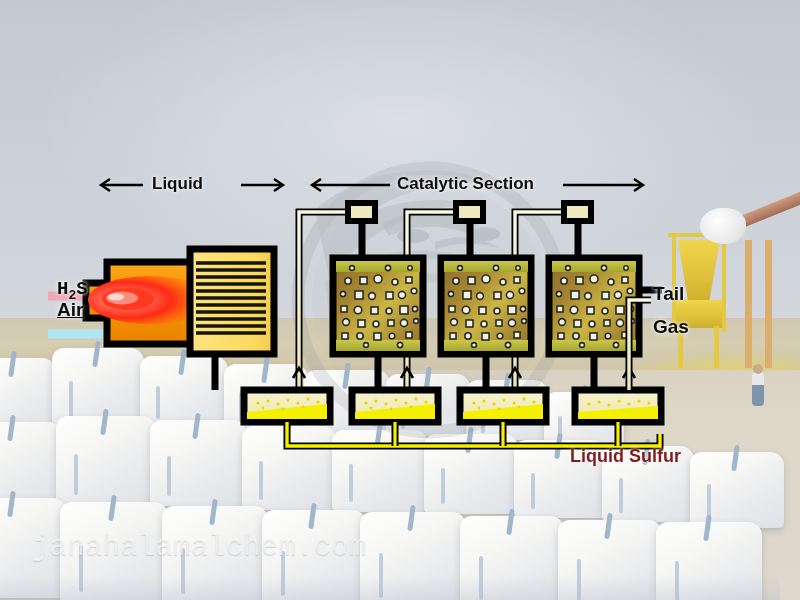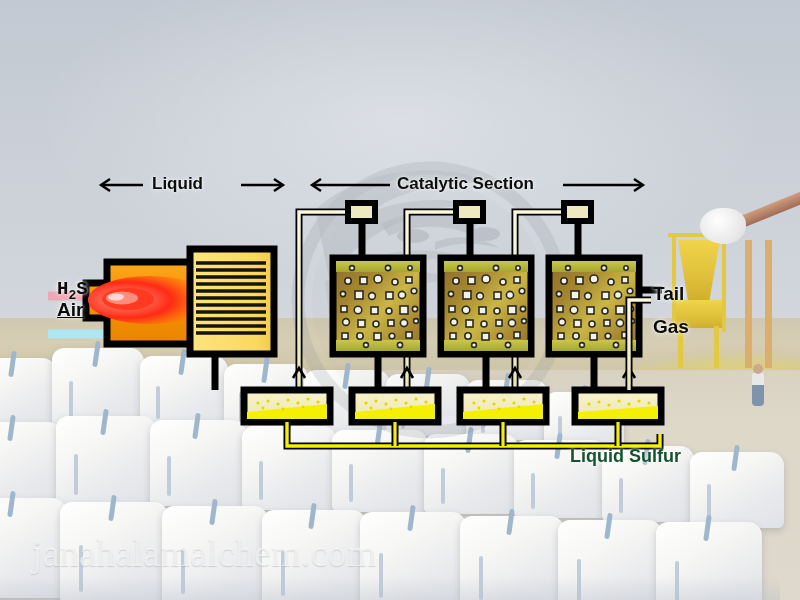--- a/index.html
+++ b/index.html
@@ -98,22 +98,22 @@
   }
   .blurry { filter: blur(.6px); }
 
   
   .eagle-wm {
     position:absolute; left:285px; top:150px; width:290px; height:300px;
     opacity:.32; pointer-events:none;
   }
   .wm-text {
     position:absolute; left:32px; top:531px;
-    font-size: 38px;
-    font-family: Liberation Serif, serif;
+    font-size: 29px;
+    font-family: Liberation Mono, monospace;
     color: rgba(248,248,248,.72);
     letter-spacing: .2px;
     text-shadow: 0 1px 1px rgba(140,145,155,.35);
     white-space: nowrap;
   }
 
   
   .diagram { position:absolute; left:0; top:0; width:800px; height:600px; }
 
   .sec-label {
@@ -125,21 +125,21 @@
   .io-label {
     position:absolute;
     font-size:19px; font-weight:bold; color:#0b0b0b;
     white-space:nowrap;
     text-shadow: 0 0 3px rgba(255,255,255,.9), 0 0 6px rgba(255,255,255,.7);
   }
   .io-label sub { font-size:13px; }
 
   .bottom-label {
     position:absolute;
-    font-size:18px; font-weight:bold; color:#14532d;
+    font-size:18px; font-weight:bold; color:#7f1d1d;
     white-space:nowrap;
     text-shadow: 0 0 3px rgba(255,255,255,.9), 0 0 6px rgba(255,255,255,.7);
   }
 </style>
 </head>
 <body>
 
 <div id="stage">
 
   <div class="bg-layer sky"></div>

